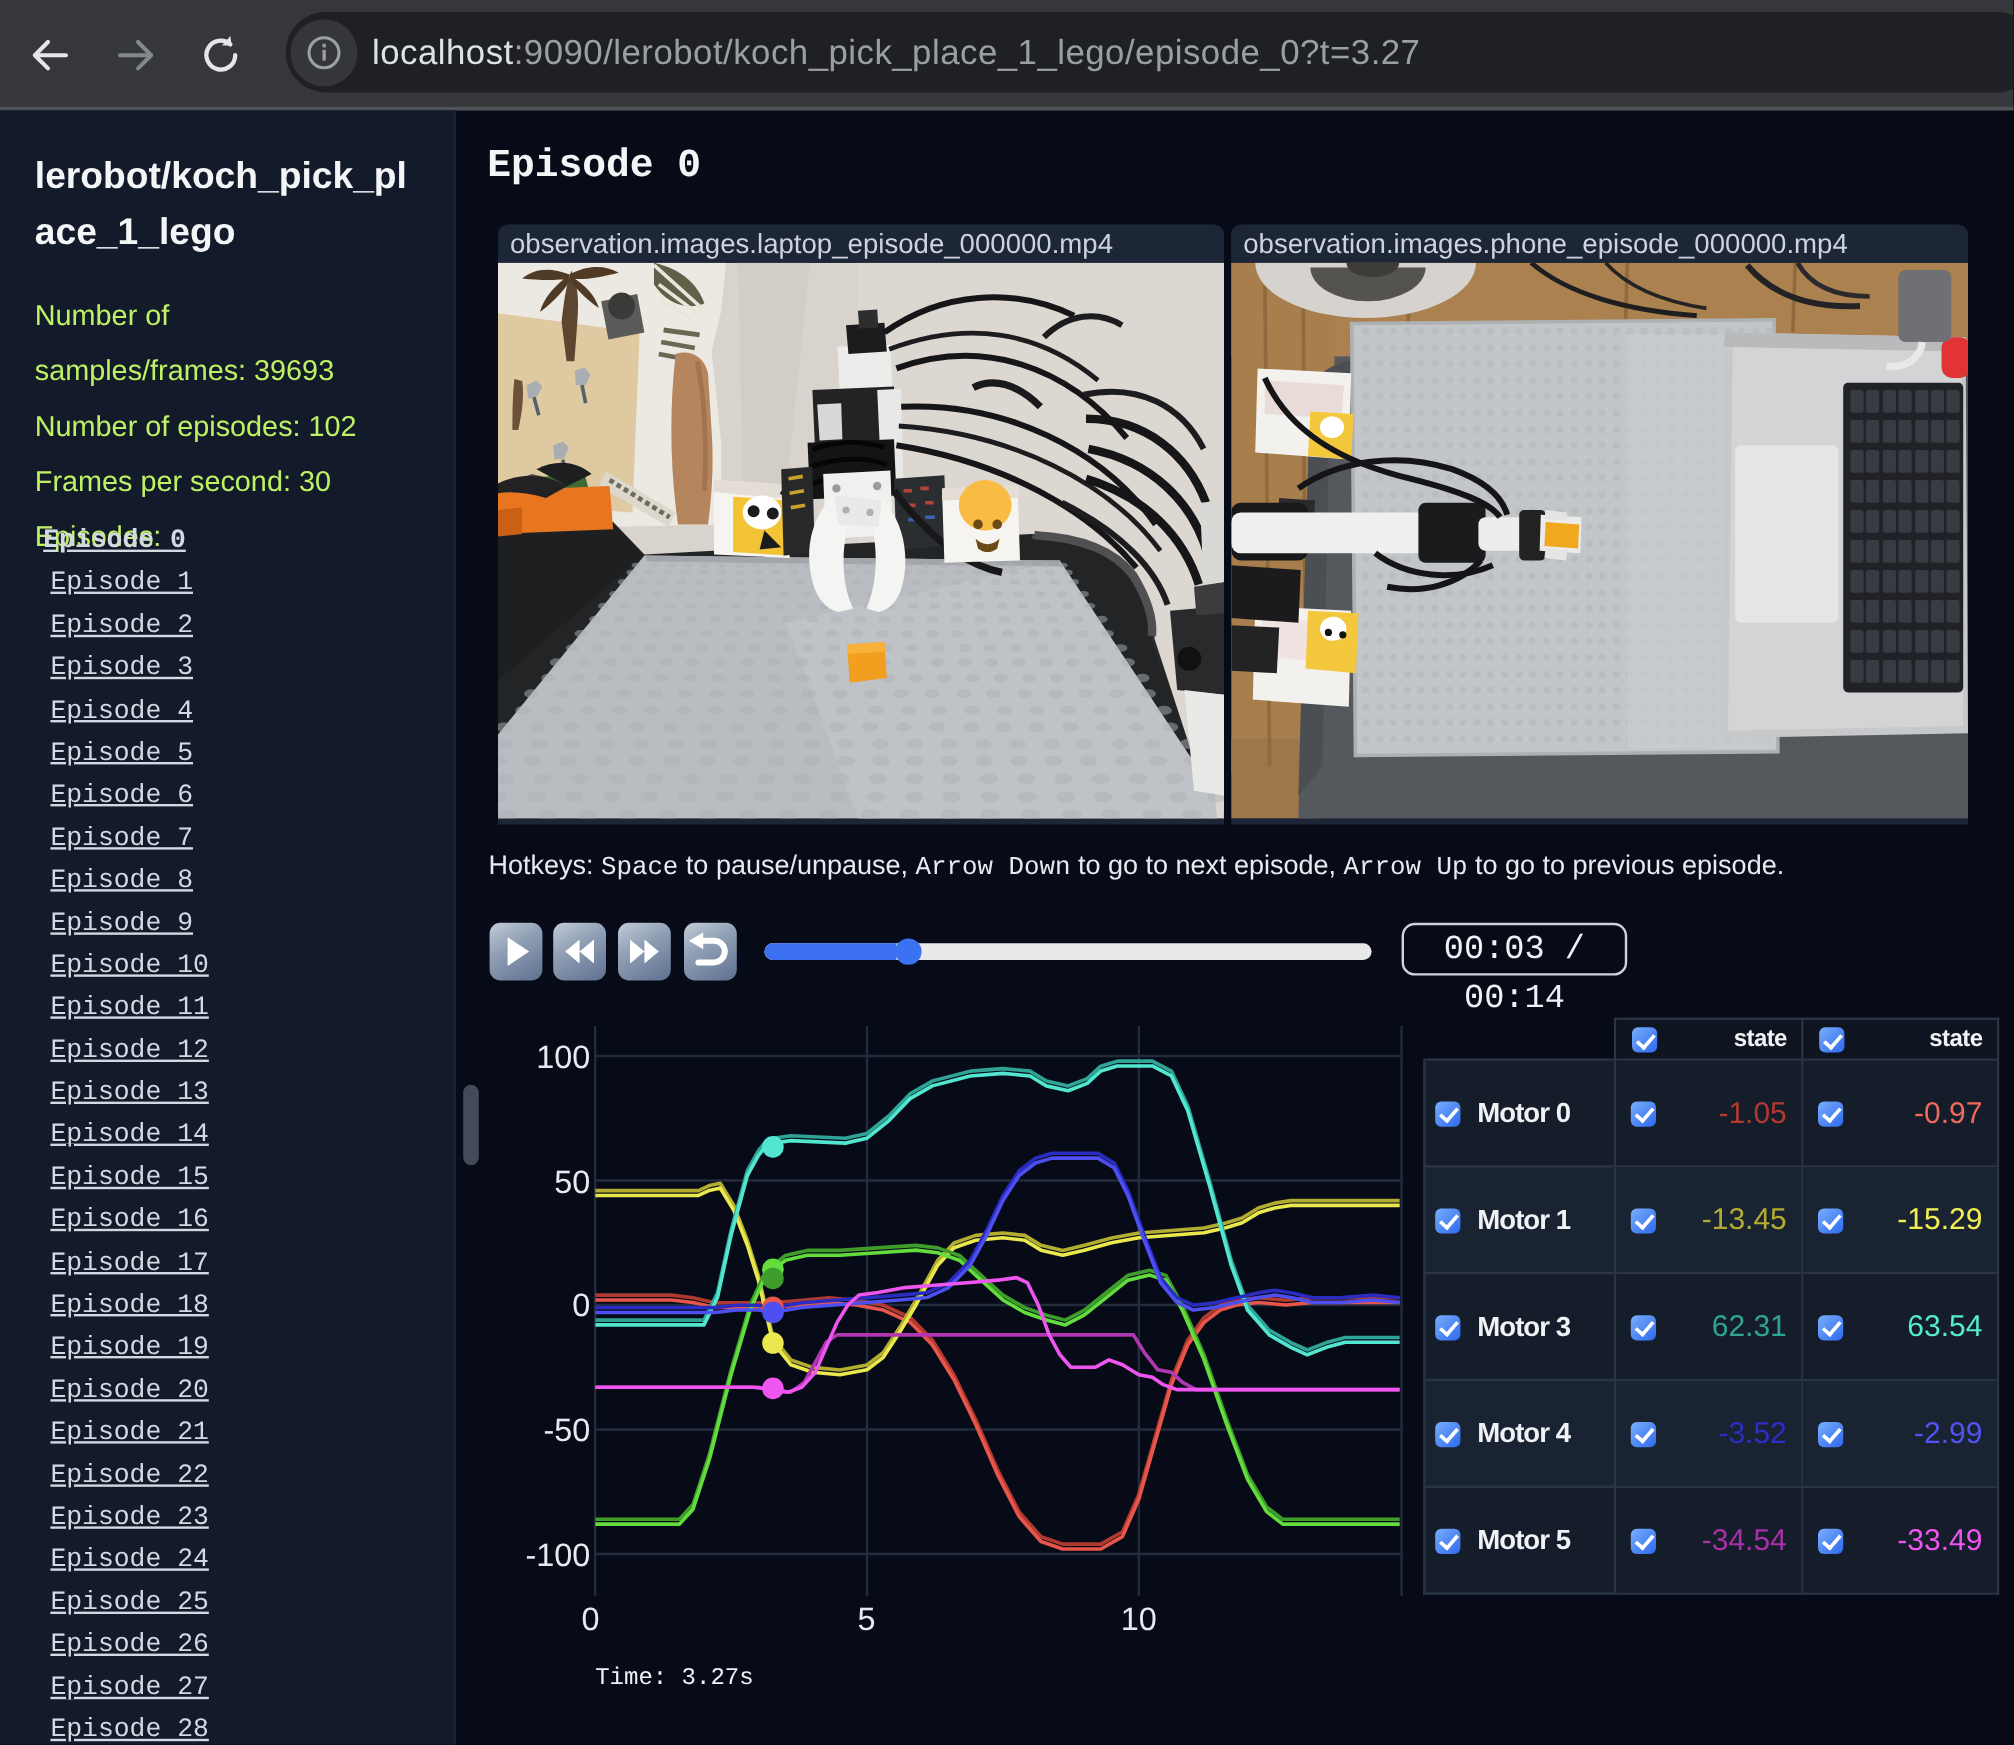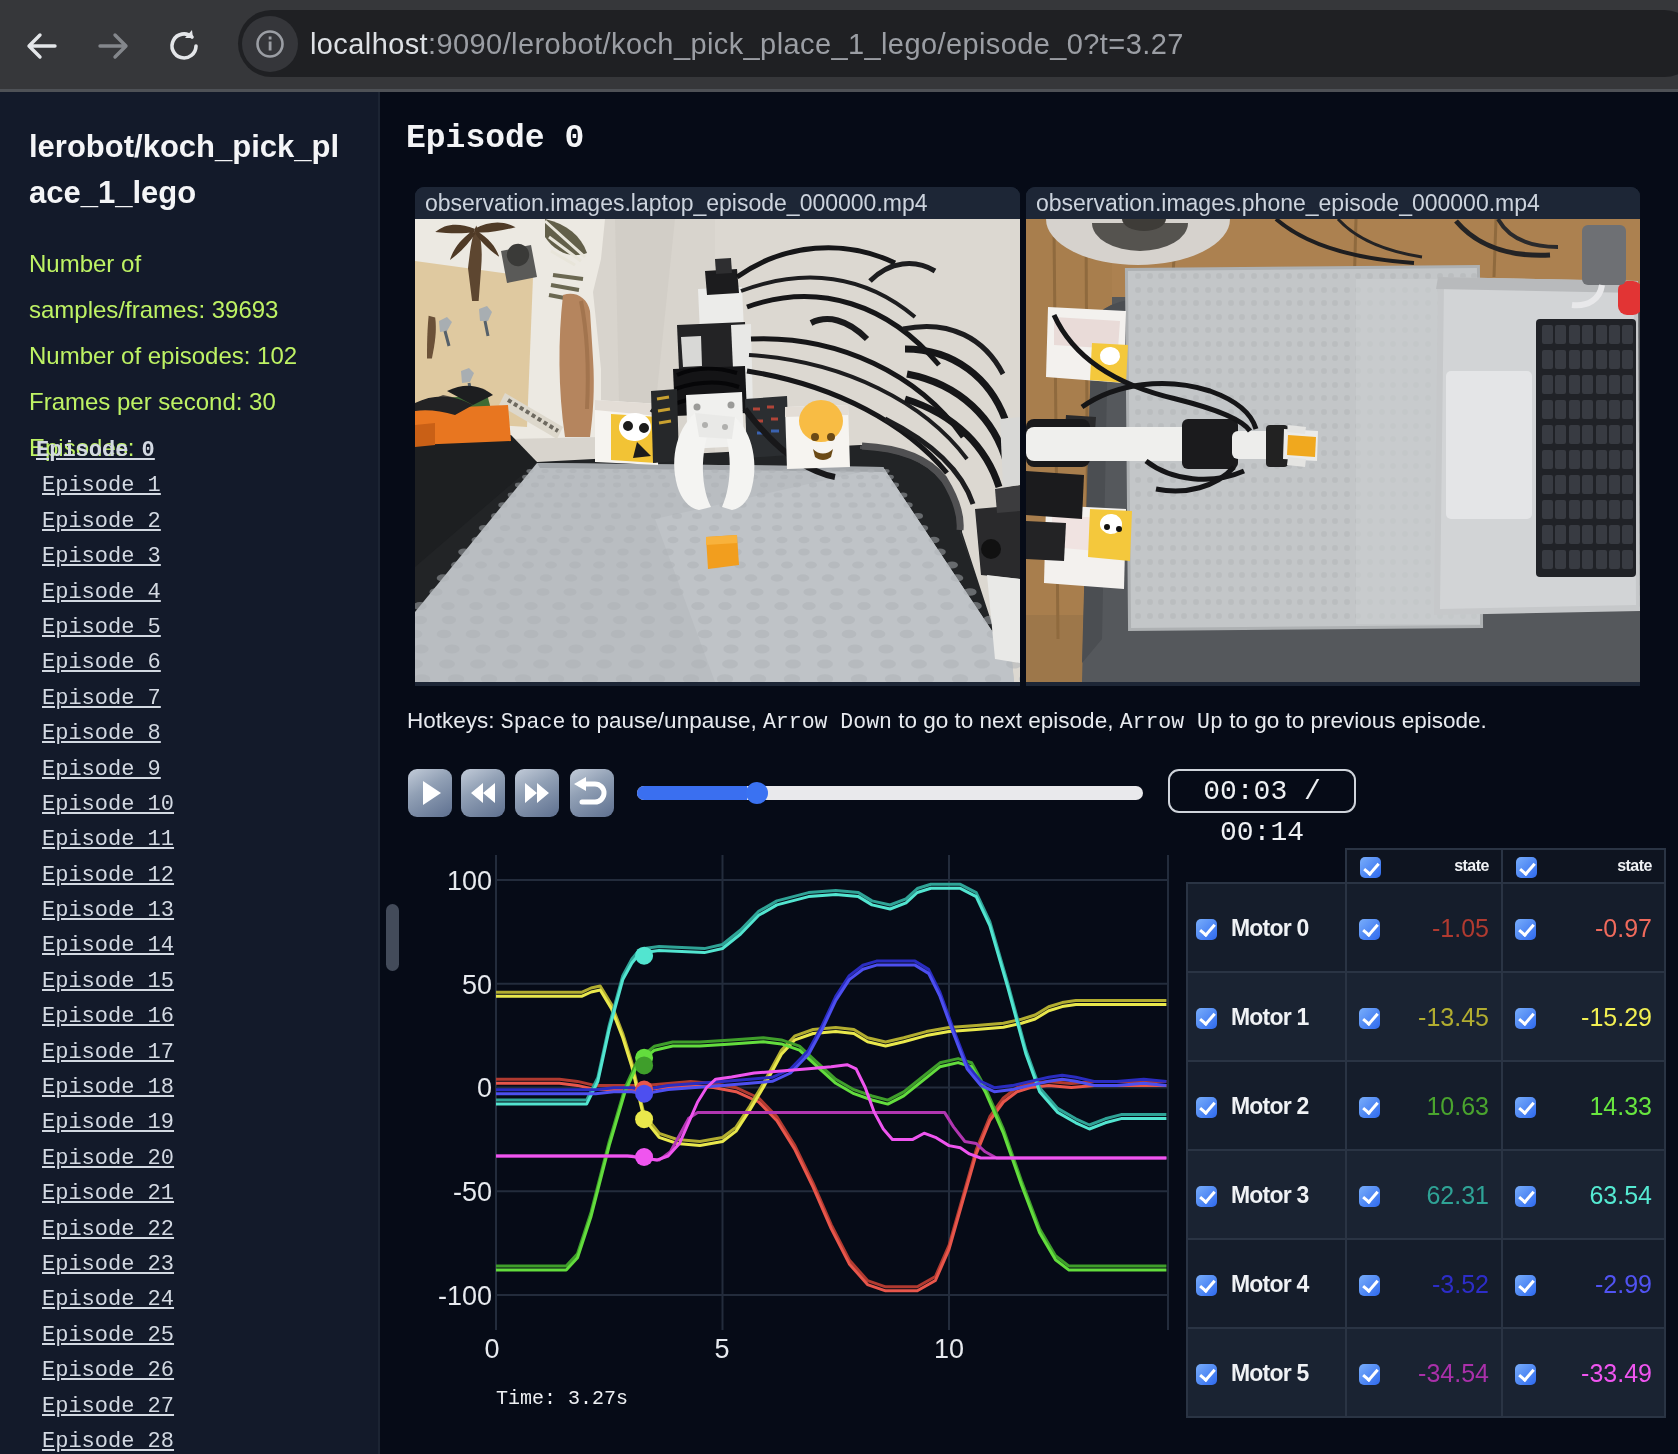--- a/index.html
+++ b/index.html
@@ -52,21 +52,21 @@
 .mcell { width:159px; padding-left:8px; }
 .mcell b { font-size:23px; letter-spacing:-0.8px; }
 .vcell { width:156px; position:relative; padding-left:12px; }
 .vcell.ac { width:163px;margin-top:28px; }
 .val { position:absolute; right:12px; top:50%; transform:translateY(-50%); }
 .cb { display:inline-block; width:21px; height:21px; border-radius:5px; vertical-align:middle;
   background:linear-gradient(135deg,#79aefb,#2e69ee); position:relative; margin-right:14px; }
 .cb::after { content:""; position:absolute; left:7px; top:2.5px; width:6px; height:12px;
   border:solid #fff; border-width:0 3.2px 3.2px 0; transform:rotate(41deg); }
 .thc { display:inline-block; vertical-align:middle; margin-right:10px; margin-left:13px; }
-.hlabel { position:absolute; right:12px; top:50%; transform:translateY(-50%); font-size:16px; letter-spacing:-0.5px; }
+.hlabel { position:absolute; right:12px; top:50%; transform:translateY(-50%); font-size:20px; letter-spacing:-0.5px; }
 </style></head>
 <body>
 <div id="page">
 <div id="toolbar">
   <div id="pill"></div>
   <svg class="navic" style="left:24px" width="36" height="36" viewBox="0 0 36 36">
         <path d="M31,18 L7,18 M16,7 L5,18 L16,29" stroke="#e4e6e9" stroke-width="3.4" fill="none" stroke-linecap="round" stroke-linejoin="round"></path>
       </svg>
   <svg class="navic" style="left:95px" width="36" height="36" viewBox="0 0 36 36">
         <path d="M5,18 L29,18 M20,7 L31,18 L20,29" stroke="#84878c" stroke-width="3.4" fill="none" stroke-linecap="round" stroke-linejoin="round"></path>
@@ -1650,25 +1650,20 @@
 <td class="mcell"><span class="cb"></span><b>Motor 0</b></td>
 <td class="vcell"><span class="cb"></span><span class="val" style="color:#b03a30">-1.05</span></td>
 <td class="vcell ac"><span class="cb"></span><span class="val" style="color:#f06a5c">-0.97</span></td>
 </tr>
 <tr>
 <td class="mcell"><span class="cb"></span><b>Motor 1</b></td>
 <td class="vcell"><span class="cb"></span><span class="val" style="color:#b2ad30">-13.45</span></td>
 <td class="vcell ac"><span class="cb"></span><span class="val" style="color:#f2ef52">-15.29</span></td>
 </tr>
 <tr>
-<td class="mcell"><span class="cb"></span><b>Motor 2</b></td>
-<td class="vcell"><span class="cb"></span><span class="val" style="color:#4aa42e">10.63</span></td>
-<td class="vcell ac"><span class="cb"></span><span class="val" style="color:#68e63f">14.33</span></td>
-</tr>
-<tr>
 <td class="mcell"><span class="cb"></span><b>Motor 3</b></td>
 <td class="vcell"><span class="cb"></span><span class="val" style="color:#2fa396">62.31</span></td>
 <td class="vcell ac"><span class="cb"></span><span class="val" style="color:#55ead2">63.54</span></td>
 </tr>
 <tr>
 <td class="mcell"><span class="cb"></span><b>Motor 4</b></td>
 <td class="vcell"><span class="cb"></span><span class="val" style="color:#2d2dc8">-3.52</span></td>
 <td class="vcell ac"><span class="cb"></span><span class="val" style="color:#5153f2">-2.99</span></td>
 </tr>
 <tr>

